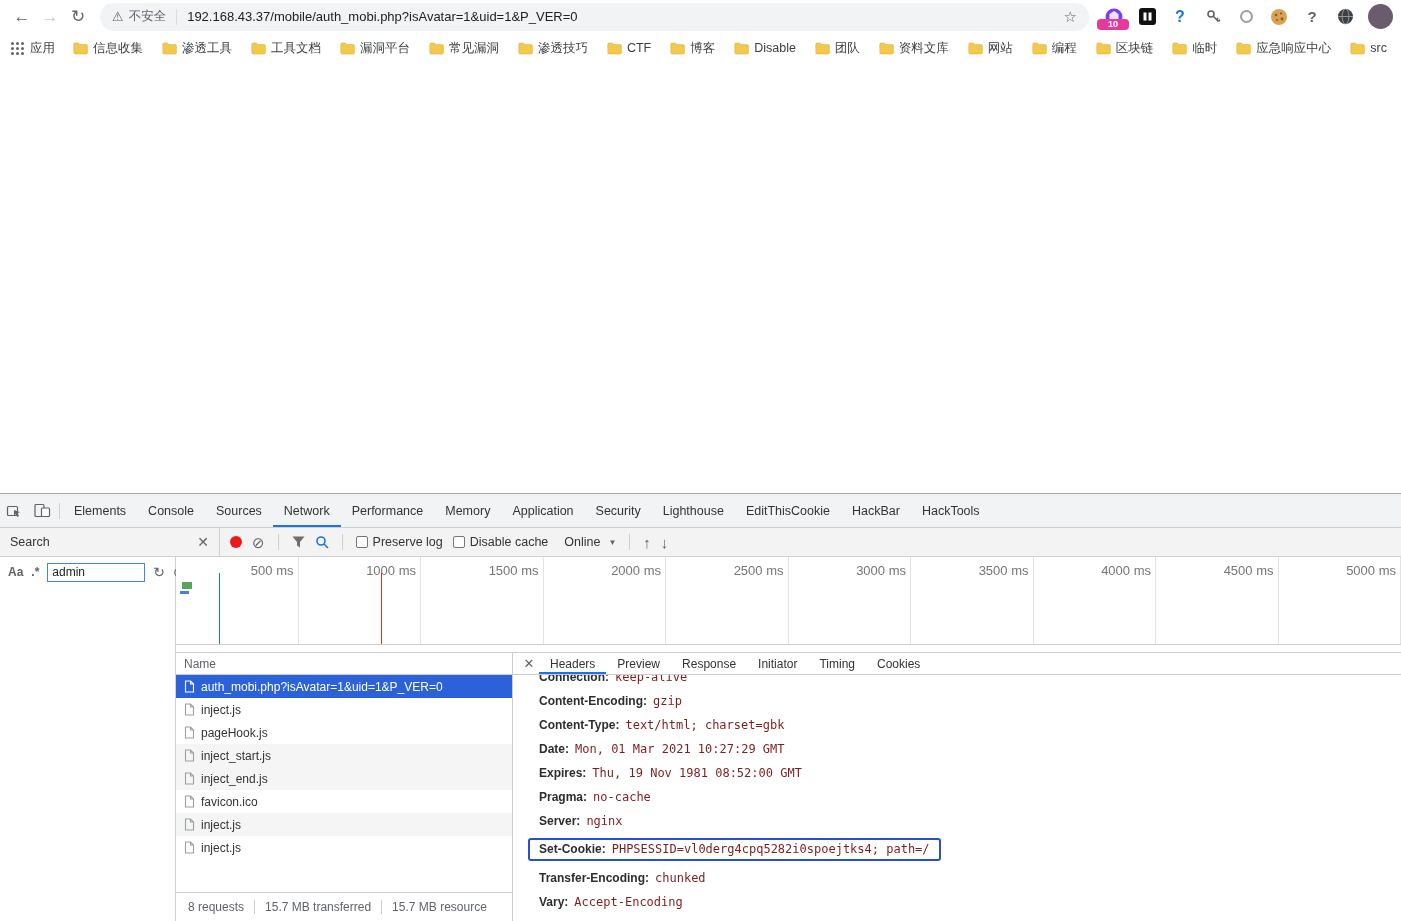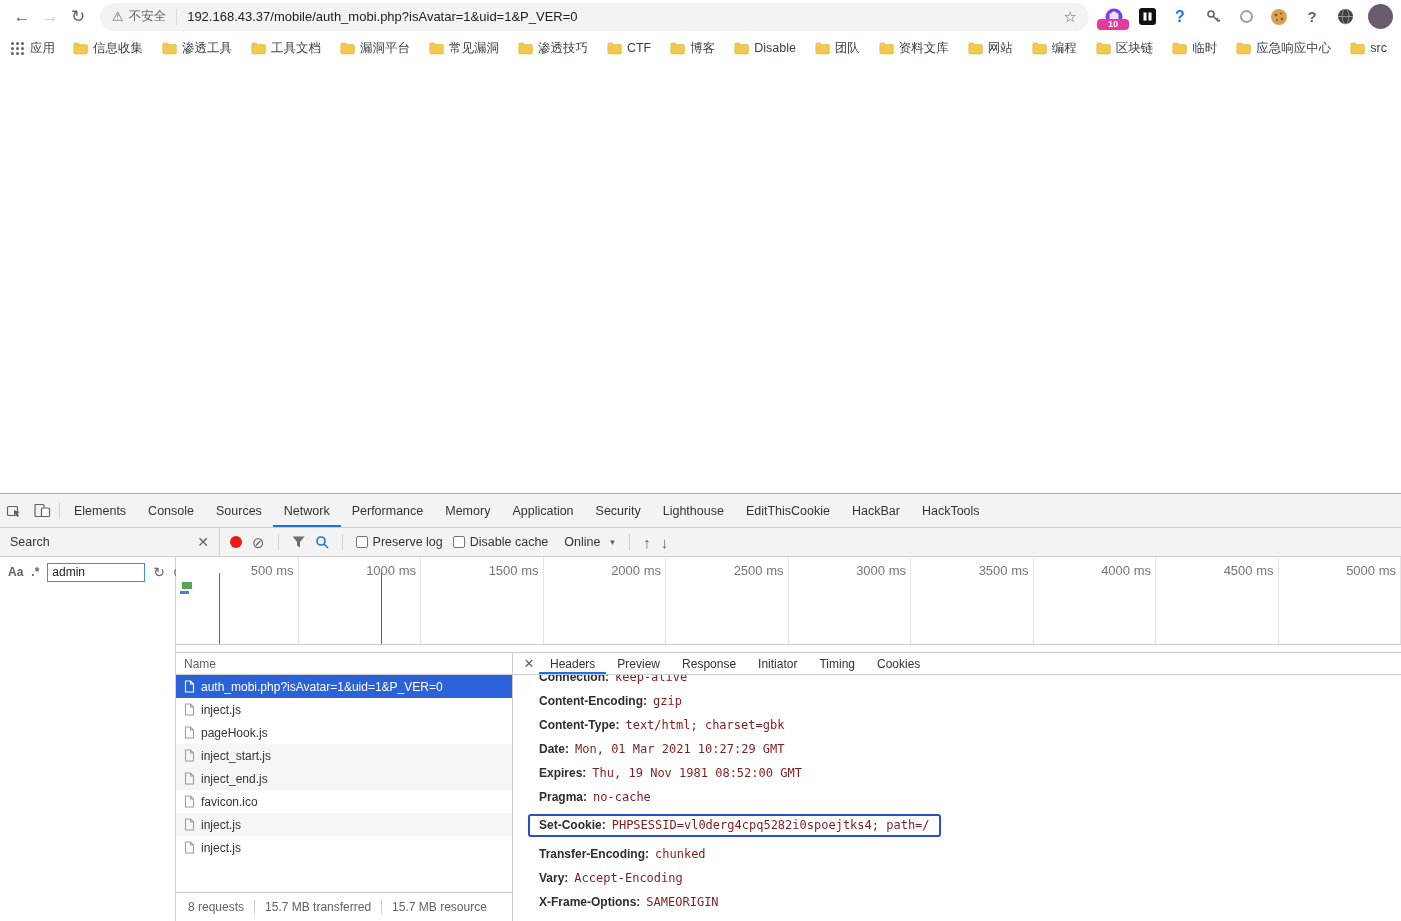--- a/index.html
+++ b/index.html
@@ -554,20 +554,21 @@
                 <div class="dtab">Cookies</div>
               </span>
           </div>
           <div class="headers-list">
               <div class="hdr-row"><span class="hdr-inner"><span class="hdr-name">Connection:</span><span class="hdr-val">keep-alive</span></span></div>
               <div class="hdr-row"><span class="hdr-inner"><span class="hdr-name">Content-Encoding:</span><span class="hdr-val">gzip</span></span></div>
               <div class="hdr-row"><span class="hdr-inner"><span class="hdr-name">Content-Type:</span><span class="hdr-val">text/html; charset=gbk</span></span></div>
               <div class="hdr-row"><span class="hdr-inner"><span class="hdr-name">Date:</span><span class="hdr-val">Mon, 01 Mar 2021 10:27:29 GMT</span></span></div>
               <div class="hdr-row"><span class="hdr-inner"><span class="hdr-name">Expires:</span><span class="hdr-val">Thu, 19 Nov 1981 08:52:00 GMT</span></span></div>
               <div class="hdr-row"><span class="hdr-inner"><span class="hdr-name">Pragma:</span><span class="hdr-val">no-cache</span></span></div>
+              <div class="hdr-row"><span class="hdr-inner"><span class="hdr-name">Server:</span><span class="hdr-val">nginx</span></span></div>
               <div class="hdr-row hl"><span class="hdr-inner"><span class="hdr-name">Set-Cookie:</span><span class="hdr-val">PHPSESSID=vl0derg4cpq5282i0spoejtks4; path=/</span></span></div>
               <div class="hdr-row"><span class="hdr-inner"><span class="hdr-name">Transfer-Encoding:</span><span class="hdr-val">chunked</span></span></div>
               <div class="hdr-row"><span class="hdr-inner"><span class="hdr-name">Vary:</span><span class="hdr-val">Accept-Encoding</span></span></div>
               <div class="hdr-row"><span class="hdr-inner"><span class="hdr-name">X-Frame-Options:</span><span class="hdr-val">SAMEORIGIN</span></span></div>
             </div>
         </div>
       </div>
     </div>
   </div>
 </div>

